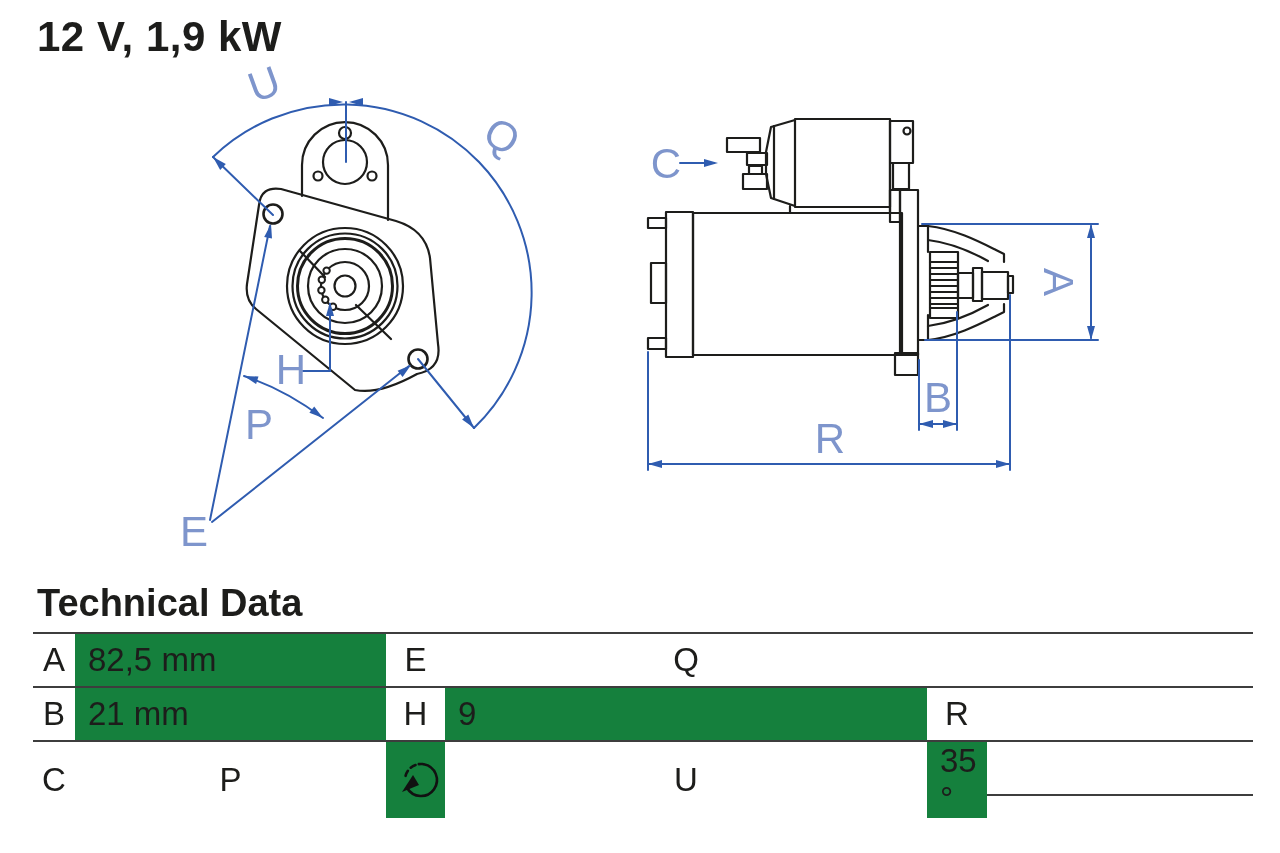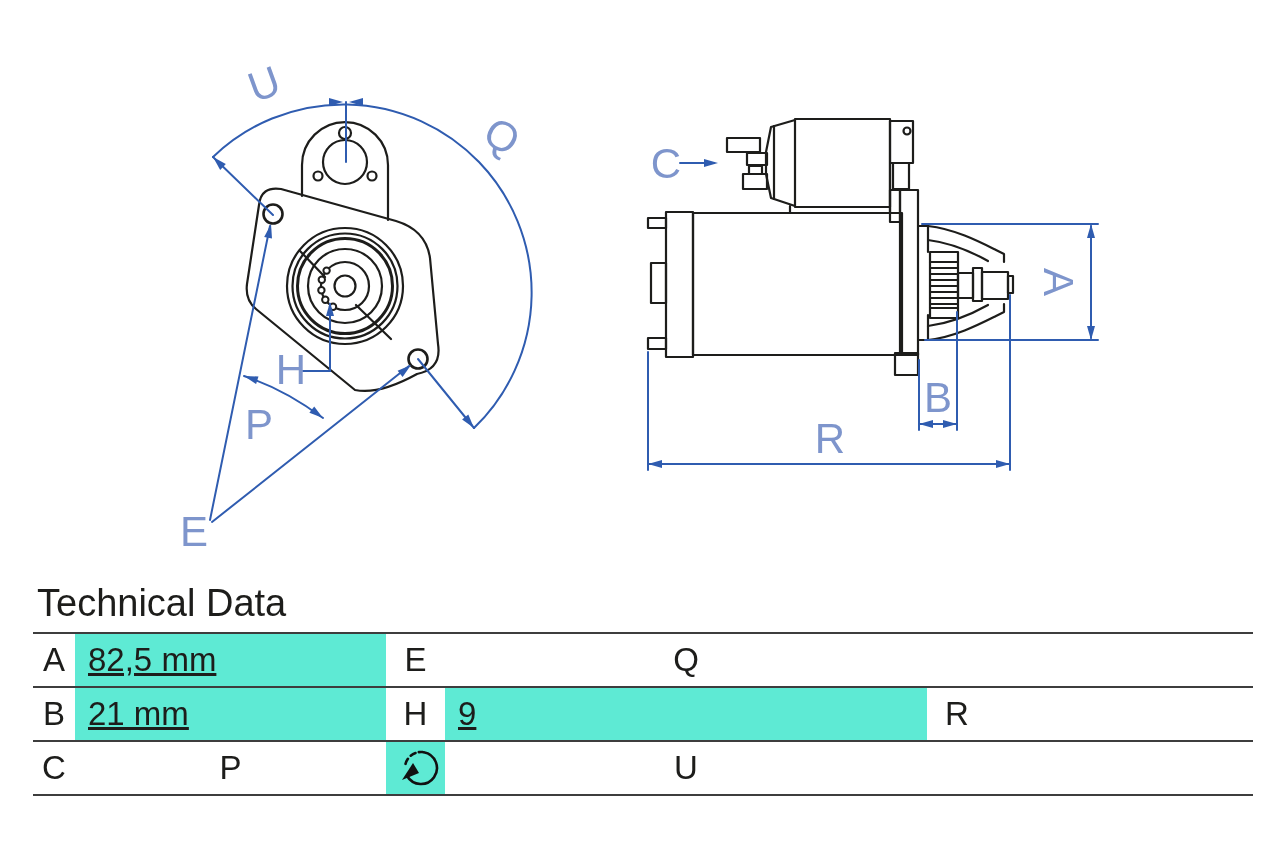--- a/index.html
+++ b/index.html
@@ -1,34 +1,35 @@
 <!DOCTYPE html>
 <html><head>
 <meta charset="utf-8">
 <style>
   html,body{margin:0;padding:0;background:#ffffff;}
   .page{position:relative;width:1280px;height:853px;background:#ffffff;overflow:hidden;
         font-family:"Liberation Sans",sans-serif;color:#1d1d1b;}
   .title{position:absolute;left:37px;top:16px;font-size:42px;font-weight:700;
          letter-spacing:0.5px;line-height:1;}
   .drawing{position:absolute;left:0;top:0;}
-  .heading{position:absolute;left:37px;top:584px;font-size:38px;font-weight:400;line-height:1;}
+  .heading{position:absolute;left:37px;top:584px;font-size:38px;font-weight:700;line-height:1;}
   .tdtable{position:absolute;left:33px;top:632px;width:1220px;border-top:2px solid #3d3d3d;}
   .trow{display:grid;grid-template-columns:42px 311px 59px 482px 60px 266px;height:52px;
         border-bottom:2px solid #3d3d3d;font-size:33px;}
   .k{background:#ffffff;display:flex;align-items:center;justify-content:center;}
-  .v{background:#5eead4;display:flex;align-items:center;padding-left:13px;text-decoration:underline;}
+  .v{background:#15803d;display:flex;align-items:center;padding-left:13px;}
   .dimletter{font-family:"Liberation Sans",sans-serif;}
   svg text{user-select:none;}
 </style>
 </head>
 <body>
 
 <div class="page">
 
+  <div class="title">12 V, 1,9 kW</div>
 
   <svg class="drawing" width="1280" height="580" viewBox="0 0 1280 580">
 
     <g stroke="#1d1d1b" stroke-width="2.2" fill="none" stroke-linejoin="round" stroke-linecap="round">
 
       <path d="M 302 196 L 302 165 A 43 43 0 0 1 388 165 L 388 220"></path>
       <circle cx="345" cy="162" r="22"></circle>
       <circle cx="345" cy="133" r="6"></circle>
       <circle cx="318" cy="176" r="4.5"></circle>
       <circle cx="372" cy="176" r="4.5"></circle>
@@ -172,16 +173,17 @@
           <g stroke="#111111" stroke-width="2.6" fill="none" stroke-linecap="round">
             <path d="M 24.8 6.2 A 16 16 0 1 1 8.1 30"></path>
             <path d="M 6.55 17.86 A 16 16 0 0 1 8.9 12.8"></path>
             <path d="M 11.71 9.74 A 16 16 0 0 1 16.53 6.97"></path>
             <path d="M 19.77 6.16 A 16 16 0 0 1 23.67 6.08"></path>
           </g>
           <polygon points="3,34 14,17 20,27" fill="#111111"></polygon>
         </svg>
       </div>
       <div class="k">U</div>
+      <div class="v">35 °</div>
     </div>
   </div>
 
 </div>
 
 </body></html>

